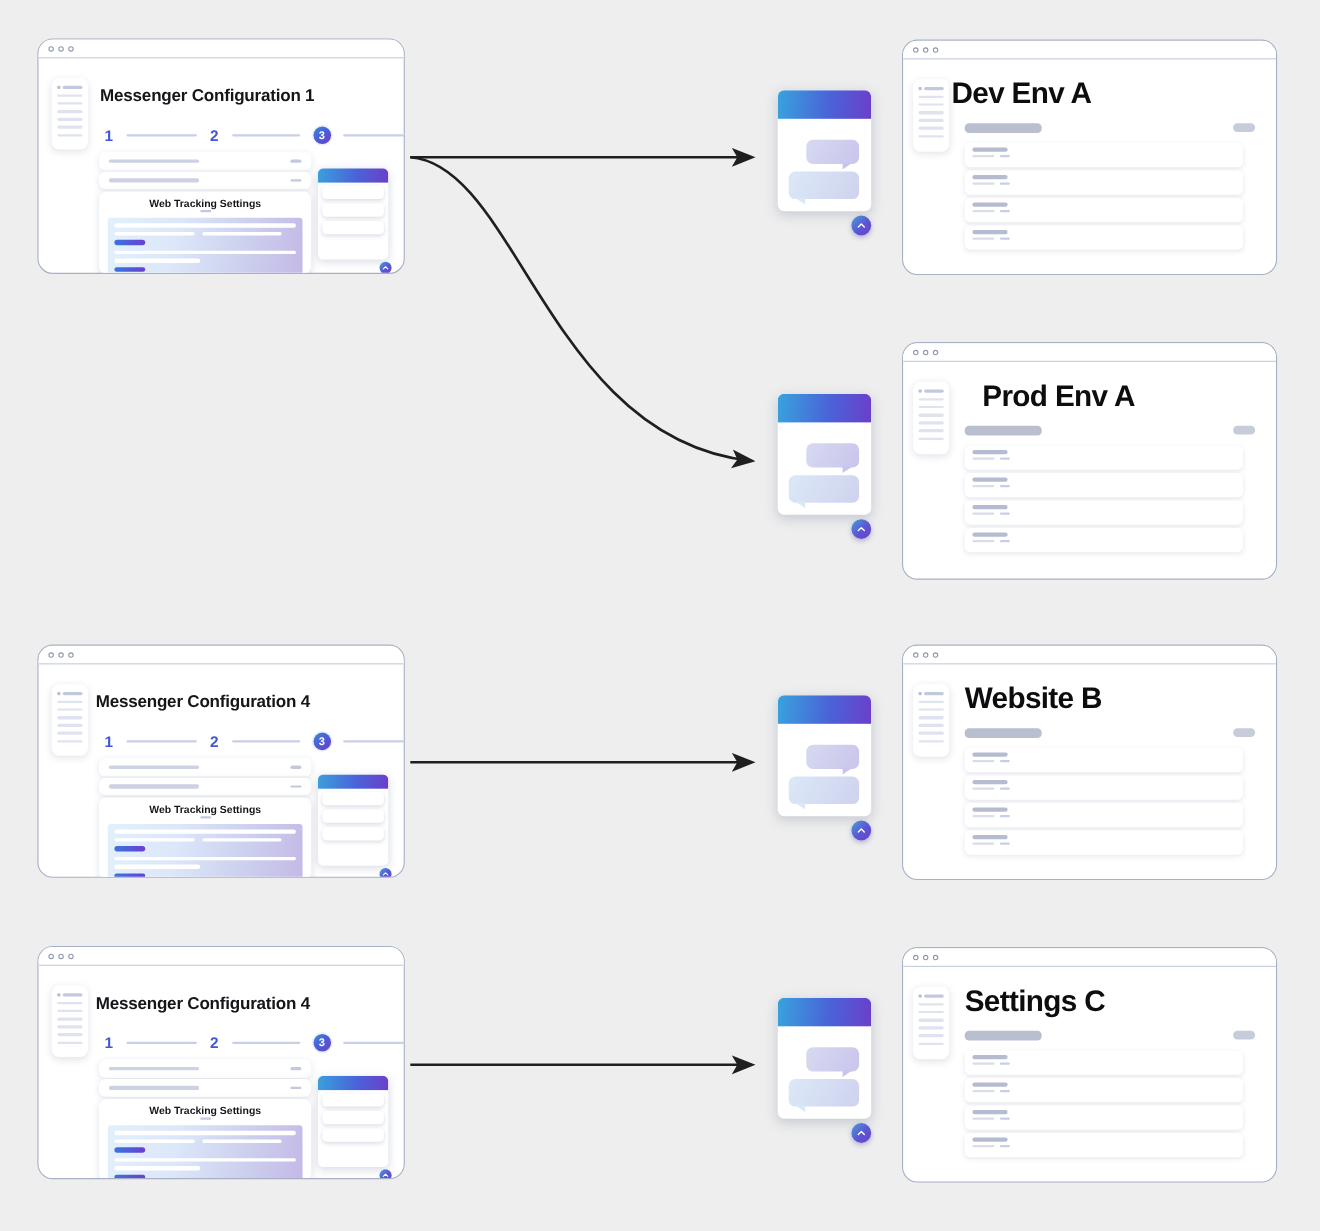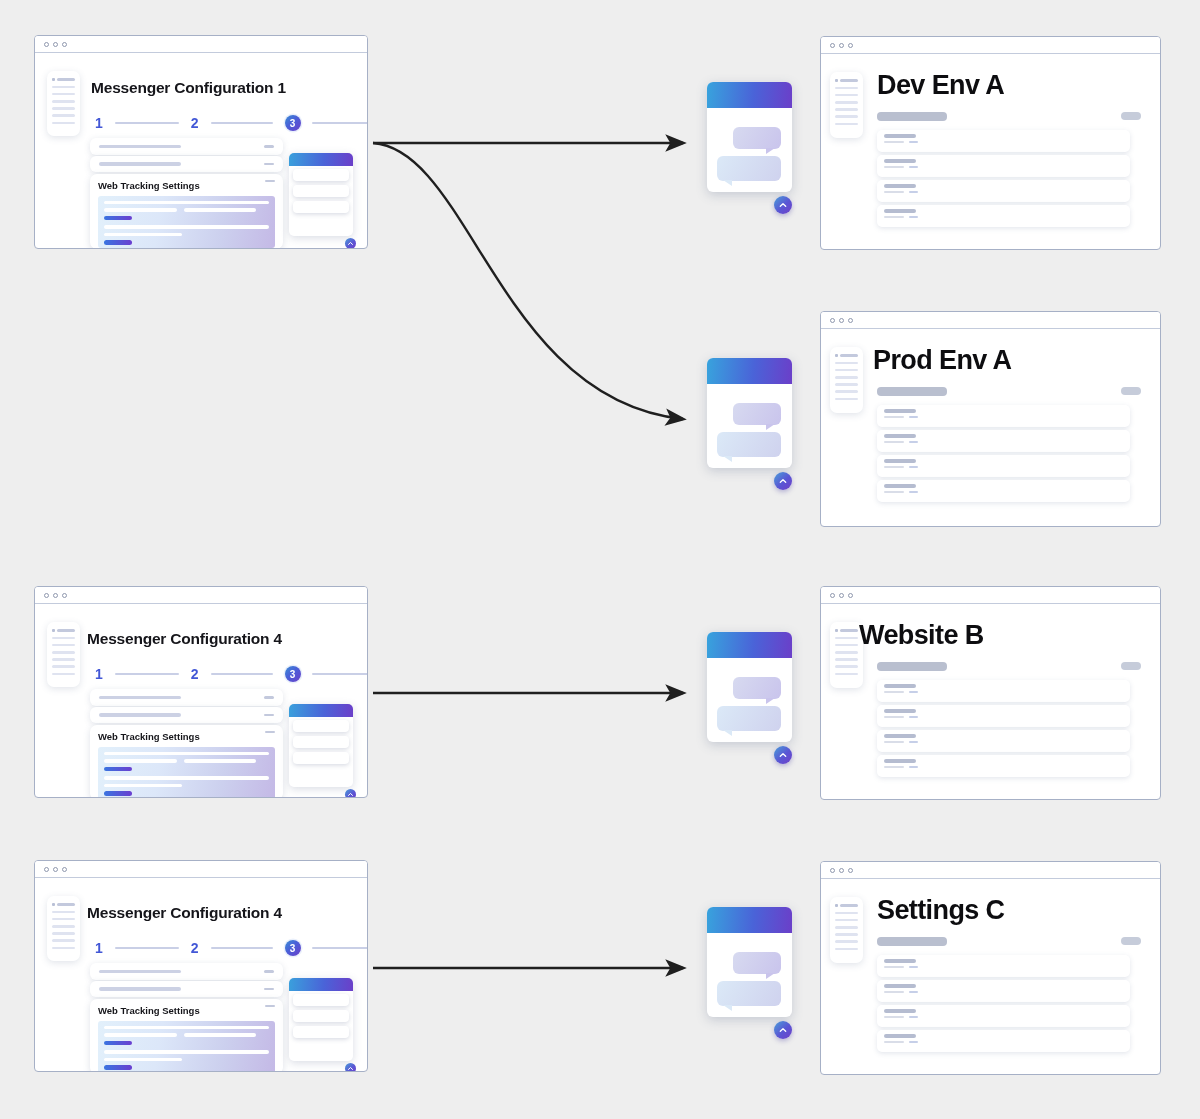--- a/index.html
+++ b/index.html
@@ -10,21 +10,21 @@
     overflow:hidden;
     position:relative;
   }
   .stage{position:absolute;inset:0;}
 
   
   .win{
     position:absolute;
     background:#ffffff;
     border:1.6px solid #a6b0c6;
-    border-radius:4px;
+    border-radius:14px;
     box-sizing:border-box;
     overflow:hidden;
   }
   .win-bar{
     position:absolute;left:0;right:0;top:0;height:17px;
     border-bottom:1.4px solid #c3cbdc;
     display:flex;align-items:center;gap:4px;padding-left:9px;
     box-sizing:border-box;
     background:#fff;
   }
@@ -74,21 +74,21 @@
   }
   .field-bar{height:3.4px;border-radius:2px;background:#ccd1e4;}
   .field-dash{width:10px;height:2.4px;border-radius:2px;background:#c3c9dd;}
 
   .track-card{
     position:absolute;background:#fff;border-radius:7px;
     box-shadow:0 2px 7px rgba(90,104,140,.2);
     box-sizing:border-box;
     padding:6px 8px 8px 8px;
   }
-  .track-head{display:flex;align-items:flex-start;justify-content:space-between;margin-bottom:5px;}
+  .track-head{display:flex;align-items:center;justify-content:space-between;margin-bottom:5px;flex-direction:column;}
   .track-title{font-weight:700;color:#15151a;white-space:nowrap;}
   .track-inner{
     border-radius:3px;
     background:linear-gradient(100deg,#e2f0fb 0%,#dce7f9 35%,#ccd0ee 70%,#c4b9e6 100%);
     padding:5px 6px 6px 6px;
     box-sizing:border-box;
   }
   .tl{height:3.4px;border-radius:2px;background:#fff;margin-bottom:4px;}
   .tl-row{display:flex;gap:7px;margin-bottom:4px;}
   .tl-row .tl{margin-bottom:0;}
@@ -470,21 +470,21 @@
           <span class="ln"></span>
         </div>
         <div class="side-row"></div>
         <div class="side-row"></div>
         <div class="side-row"></div>
         <div class="side-row"></div>
         <div class="side-row"></div>
         <div class="side-row"></div>
       </div>
 
-      <div class="dest-title" style="left:56px;top:18px;">Dev Env A</div>
+      <div class="dest-title" style="left:44px;top:18px;">Dev Env A</div>
       <div class="dest-bar" style="left:56px;top:58px;width:70px;"></div>
       <div class="dest-pill" style="left:300px;top:58px;"></div>
 
       <div class="dest-row" style="left:56px;top:76px;width:253px;height:22px;">
         <div class="dr-top"></div>
         <div class="dr-sub">
             <span class="s1"></span>
             <span class="s2"></span>
           </div>
       </div>
@@ -525,21 +525,21 @@
           <span class="ln"></span>
         </div>
         <div class="side-row"></div>
         <div class="side-row"></div>
         <div class="side-row"></div>
         <div class="side-row"></div>
         <div class="side-row"></div>
         <div class="side-row"></div>
       </div>
 
-      <div class="dest-title" style="left:52px;top:18px;">Prod Env A</div>
+      <div class="dest-title" style="left:72px;top:18px;">Prod Env A</div>
       <div class="dest-bar" style="left:56px;top:58px;width:70px;"></div>
       <div class="dest-pill" style="left:300px;top:58px;"></div>
 
       <div class="dest-row" style="left:56px;top:76px;width:253px;height:22px;">
         <div class="dr-top"></div>
         <div class="dr-sub">
             <span class="s1"></span>
             <span class="s2"></span>
           </div>
       </div>
@@ -580,21 +580,21 @@
           <span class="ln"></span>
         </div>
         <div class="side-row"></div>
         <div class="side-row"></div>
         <div class="side-row"></div>
         <div class="side-row"></div>
         <div class="side-row"></div>
         <div class="side-row"></div>
       </div>
 
-      <div class="dest-title" style="left:38px;top:18px;">Website B</div>
+      <div class="dest-title" style="left:56px;top:18px;">Website B</div>
       <div class="dest-bar" style="left:56px;top:58px;width:70px;"></div>
       <div class="dest-pill" style="left:300px;top:58px;"></div>
 
       <div class="dest-row" style="left:56px;top:76px;width:253px;height:22px;">
         <div class="dr-top"></div>
         <div class="dr-sub">
             <span class="s1"></span>
             <span class="s2"></span>
           </div>
       </div>

